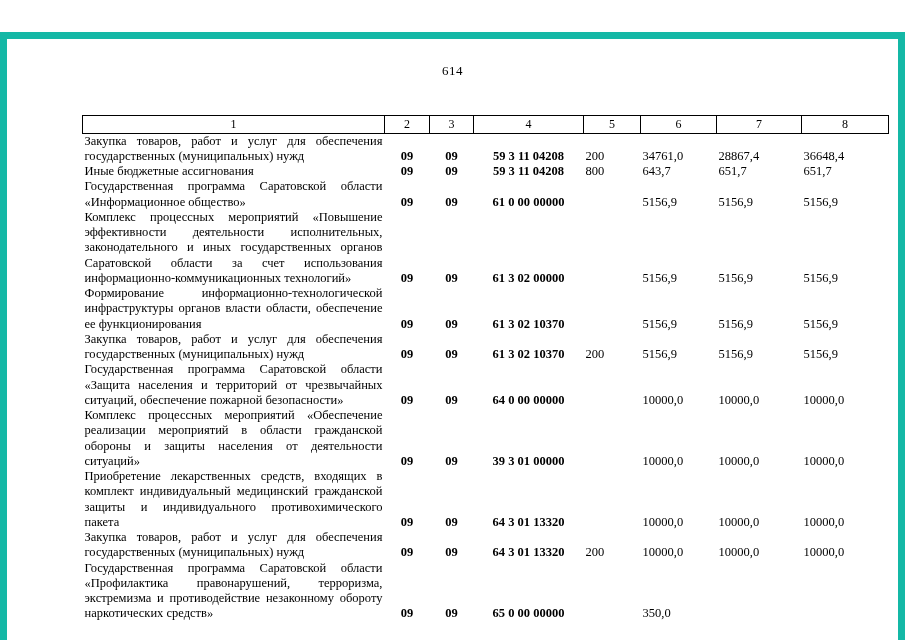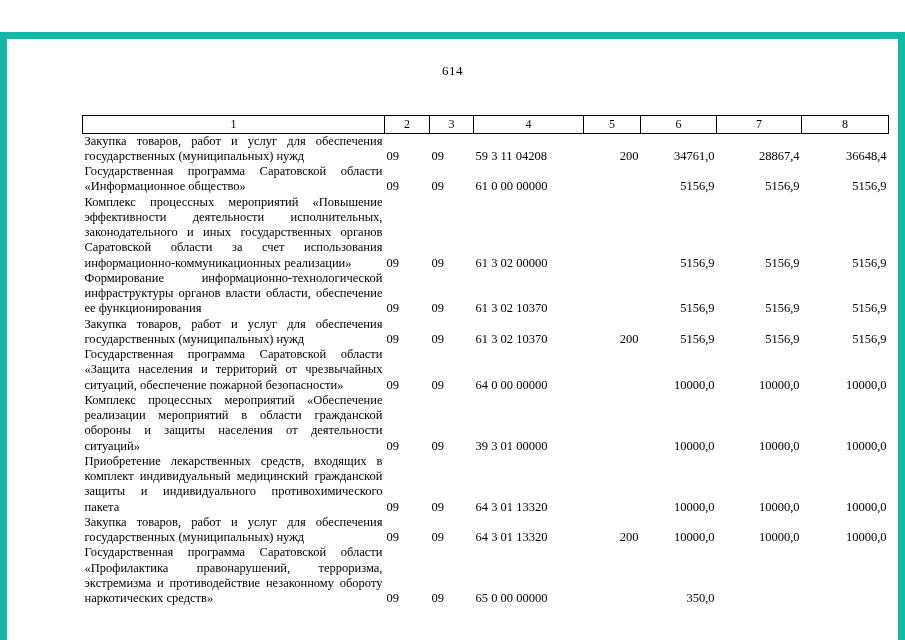--- a/index.html
+++ b/index.html
@@ -50,24 +50,24 @@
     vertical-align: bottom;
     padding: 0 2px;
     border: none;
   }
   td.cell-name {
     text-align: justify;
     padding-left: 4px;
     padding-right: 10px;
   }
   td.cell-center {
-    text-align: left;
+    text-align: center;
+    font-weight: bold;
   }
   td.cell-right {
-    text-align: right;
   }
   td.pad-r-lg { padding-right: 12px; }
   td.pad-r-md { padding-right: 10px; }
   td.pad-r-sm { padding-right: 5px; }
 </style>
 </head>
 <body>
 
 <div class="page">
   <div class="page-number">614</div>
@@ -100,34 +100,44 @@
     <td class="cell-name">Закупка товаров, работ и услуг для обеспечения государственных (муниципальных) нужд</td>
     <td class="cell-center">09</td>
     <td class="cell-center">09</td>
     <td class="cell-center">59 3 11 04208</td>
     <td class="cell-right pad-r-md">200</td>
     <td class="cell-right pad-r-lg">34761,0</td>
     <td class="cell-right pad-r-lg">28867,4</td>
     <td class="cell-right pad-r-sm">36648,4</td>
   </tr>
 
+  <tr>
+    <td class="cell-name">Иные бюджетные ассигнования</td>
+    <td class="cell-center">09</td>
+    <td class="cell-center">09</td>
+    <td class="cell-center">59 3 11 04208</td>
+    <td class="cell-right pad-r-md">800</td>
+    <td class="cell-right pad-r-lg">643,7</td>
+    <td class="cell-right pad-r-lg">651,7</td>
+    <td class="cell-right pad-r-sm">651,7</td>
+  </tr>
 
   <tr>
     <td class="cell-name">Государственная программа Саратовской области «Информационное общество»</td>
     <td class="cell-center">09</td>
     <td class="cell-center">09</td>
     <td class="cell-center">61 0 00 00000</td>
     <td class="cell-right pad-r-md"></td>
     <td class="cell-right pad-r-lg">5156,9</td>
     <td class="cell-right pad-r-lg">5156,9</td>
     <td class="cell-right pad-r-sm">5156,9</td>
   </tr>
 
   <tr>
-    <td class="cell-name">Комплекс процессных мероприятий «Повышение эффективности деятельности исполнительных, законодательного и иных государственных органов Саратовской области за счет использования информационно-коммуникационных реализации»</td>
+    <td class="cell-name">Комплекс процессных мероприятий «Повышение эффективности деятельности исполнительных, законодательного и иных государственных органов Саратовской области за счет использования информационно-коммуникационных технологий»</td>
     <td class="cell-center">09</td>
     <td class="cell-center">09</td>
     <td class="cell-center">61 3 02 00000</td>
     <td class="cell-right pad-r-md"></td>
     <td class="cell-right pad-r-lg">5156,9</td>
     <td class="cell-right pad-r-lg">5156,9</td>
     <td class="cell-right pad-r-sm">5156,9</td>
   </tr>
 
   <tr>

